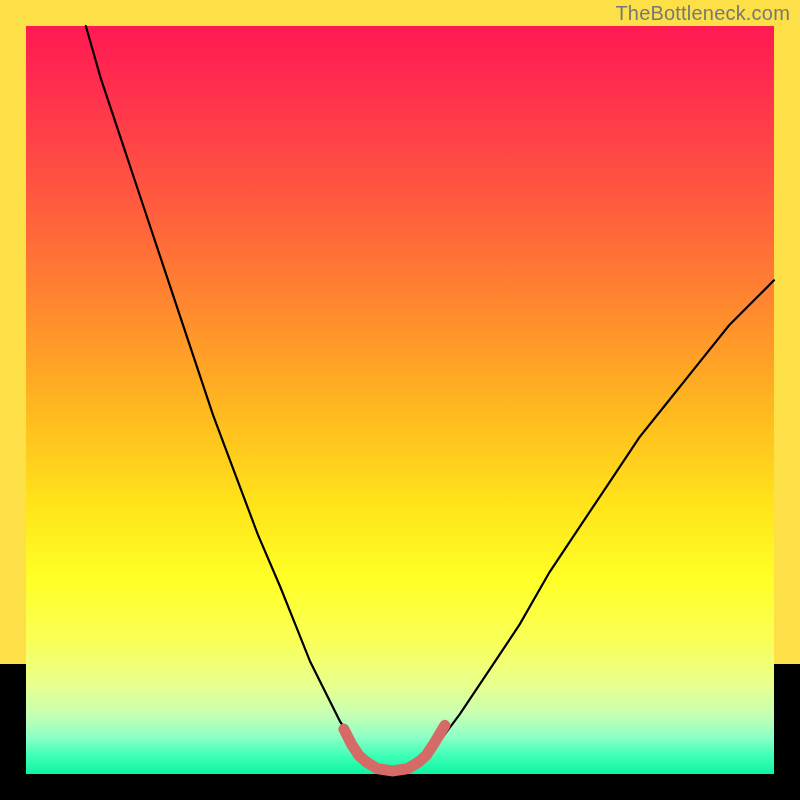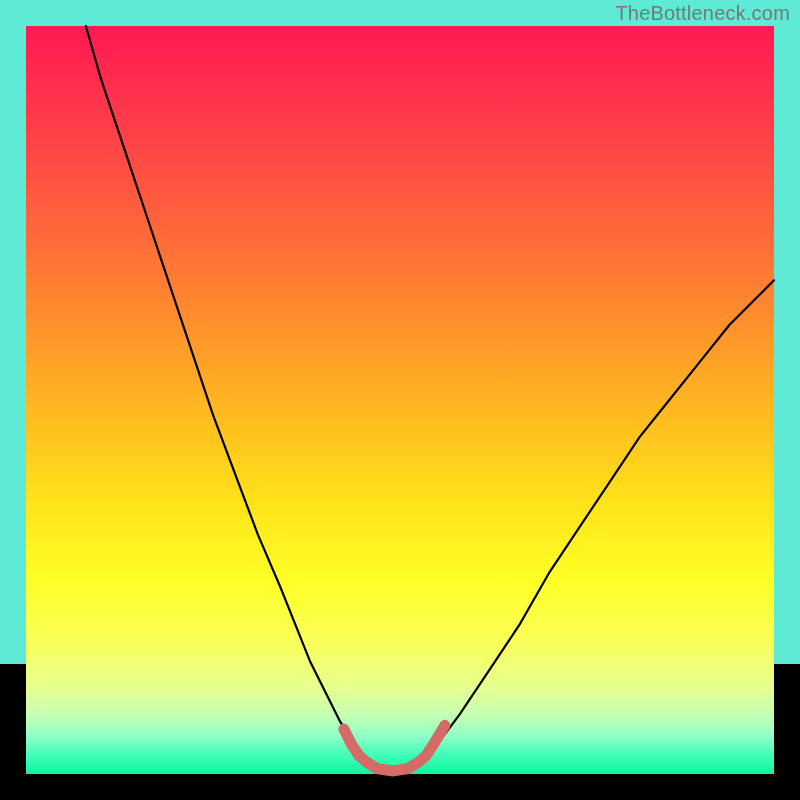--- a/index.html
+++ b/index.html
@@ -10,21 +10,21 @@
     background: #000;
     overflow: hidden;
     font-family: Arial, Helvetica, sans-serif;
   }
   .frame {
     position: absolute;
     left: 0;
     top: 0;
     width: 800px;
     height: 664px;
-    background: #5eead4;
+    background: #fde047;
   }
   .plot {
     position: absolute;
     left: 26px;
     top: 26px;
     width: 748px;
     height: 748px;
     background: linear-gradient(to bottom,
       #ff1a52 0%,
       #ff2e4e 8%,

